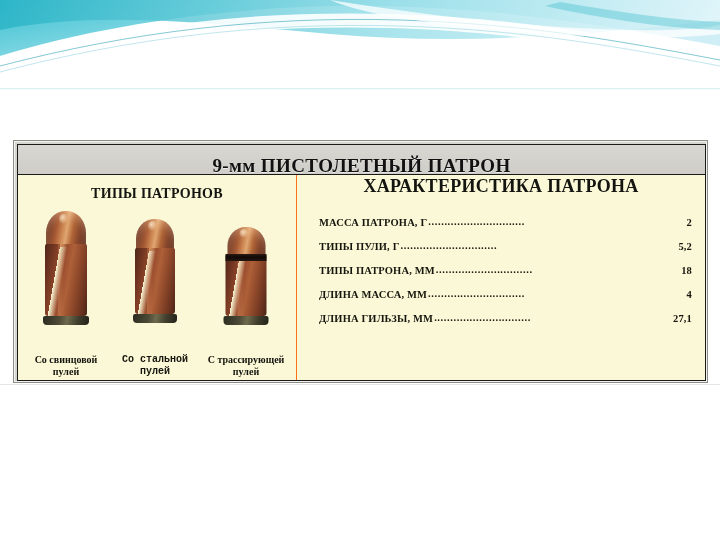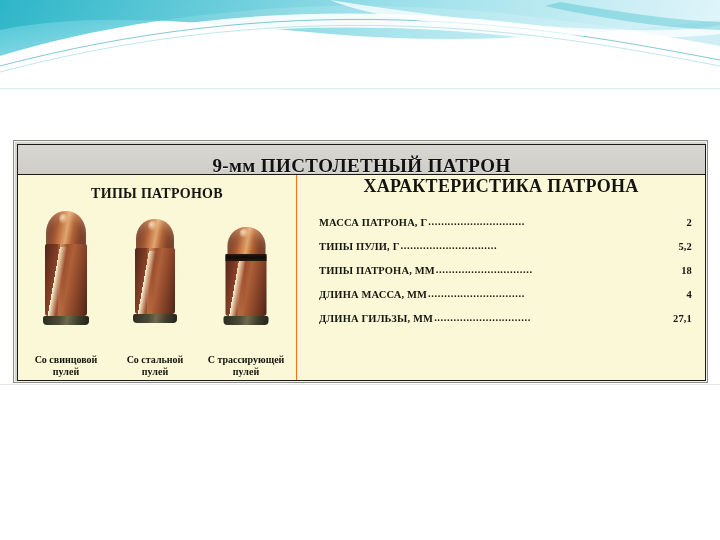--- a/index.html
+++ b/index.html
@@ -208,21 +208,21 @@
     height: 178px;
   }
 
   .round-col {
     position: absolute;
     top: 0;
     width: 88px;
     height: 178px;
   }
   #col-0 { left: 4px; }
-  #col-1 { left: 93px; }
+  #col-1 { left: 93px; font-family: Liberation Mono, monospace; }
   #col-2 { left: 184px; }
 
   .cartridge {
     position: absolute;
     left: 50%;
     transform: translateX(-50%);
   }
 
   
   .bullet {

